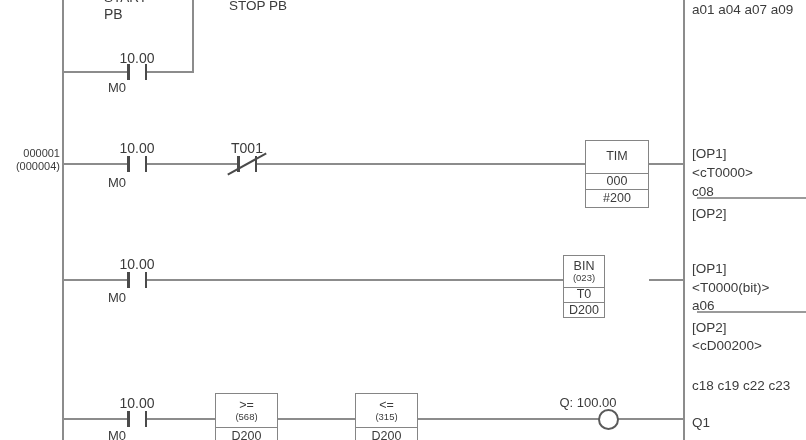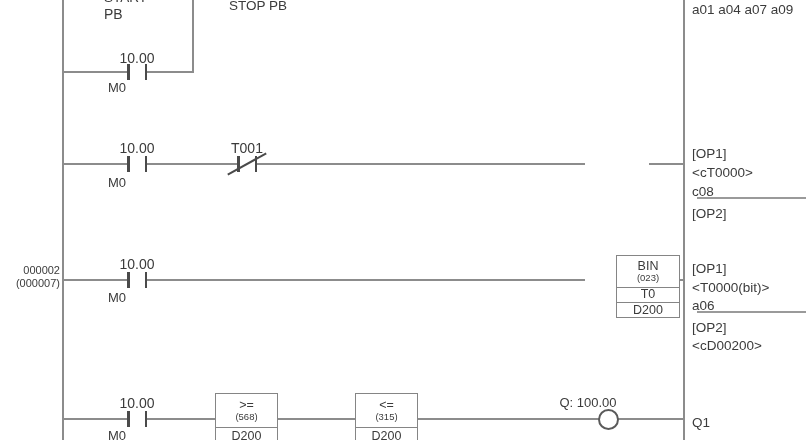--- a/index.html
+++ b/index.html
@@ -44,78 +44,84 @@
   <div class="contact" style="left:127px;top:64px">
     <span class="bar"></span>
       <span class="gap"></span>
       <span class="bar"></span>
   </div>
   <div class="t tc addr" style="left:112px;top:51px;width:50px">10.00</div>
   <div class="t" style="left:108px;top:81px">M0</div>
 
   <div class="rm" style="top:2px">a01 a04 a07 a09</div>
 
+  <div class="rnum" style="top:147px">
+    <div>000001</div>
+    <div>(000004)</div>
+  </div>
 
   <div class="hline" style="left:62px;top:163px;width:523px"></div>
   <div class="hline" style="left:649px;top:163px;width:34px"></div>
 
   <div class="contact" style="left:127px;top:156px">
     <span class="bar"></span>
       <span class="gap"></span>
       <span class="bar"></span>
   </div>
   <div class="t tc addr" style="left:112px;top:141px;width:50px">10.00</div>
   <div class="t" style="left:108px;top:176px">M0</div>
 
   <div class="contact" style="left:237px;top:156px">
     <span class="bar"></span>
       <span class="gap"></span>
       <span class="bar"></span>
   </div>
   <div class="slash" style="left:225px;top:163px"></div>
   <div class="t tc addr" style="left:222px;top:141px;width:50px">T001</div>
 
+  <div class="ibox" style="left:585px;top:140px;width:64px;height:68px">
+    <div class="row" style="height:31.5px">TIM</div>
+    <div class="row" style="height:16.5px">000</div>
+    <div class="row" style="flex:1">#200</div>
+  </div>
 
   <div class="rm" style="top:146px">[OP1]</div>
   <div class="rm" style="top:165px">&lt;cT0000&gt;</div>
   <div class="rm" style="top:184px">c08</div>
   <div class="sep" style="left:697px;top:197px;width:109px"></div>
   <div class="rm" style="top:206px">[OP2]</div>
 
-  <div class="rnum" style="top:264px">
-    <div>000002</div>
-    <div>(000007)</div>
-  </div>
 
   <div class="hline" style="left:62px;top:279px;width:523px"></div>
   <div class="hline" style="left:649px;top:279px;width:34px"></div>
 
   <div class="contact" style="left:127px;top:272px">
     <span class="bar"></span>
       <span class="gap"></span>
       <span class="bar"></span>
   </div>
   <div class="t tc addr" style="left:112px;top:257px;width:50px">10.00</div>
   <div class="t" style="left:108px;top:291px">M0</div>
 
-  <div class="ibox" style="left:616px;top:255px;width:64px;height:63px">
+  <div class="ibox" style="left:563px;top:255px;width:42px;height:63px">
     <div class="row" style="height:30.5px">
       <div>BIN</div>
       <div class="fun">(023)</div>
     </div>
     <div class="row" style="height:15.5px">T0</div>
     <div class="row" style="flex:1">D200</div>
   </div>
 
   <div class="rm" style="top:261px">[OP1]</div>
   <div class="rm" style="top:280px">&lt;T0000(bit)&gt;</div>
   <div class="rm" style="top:298px">a06</div>
   <div class="sep" style="left:697px;top:311px;width:109px"></div>
   <div class="rm" style="top:320px">[OP2]</div>
   <div class="rm" style="top:338px">&lt;cD00200&gt;</div>
+  <div class="rm" style="top:378px">c18 c19 c22 c23</div>
 
 
   <div class="hline" style="left:62px;top:418px;width:153px"></div>
   <div class="hline" style="left:278px;top:418px;width:77px"></div>
   <div class="hline" style="left:418px;top:418px;width:265px"></div>
 
   <div class="contact" style="left:127px;top:411px">
     <span class="bar"></span>
       <span class="gap"></span>
       <span class="bar"></span>

